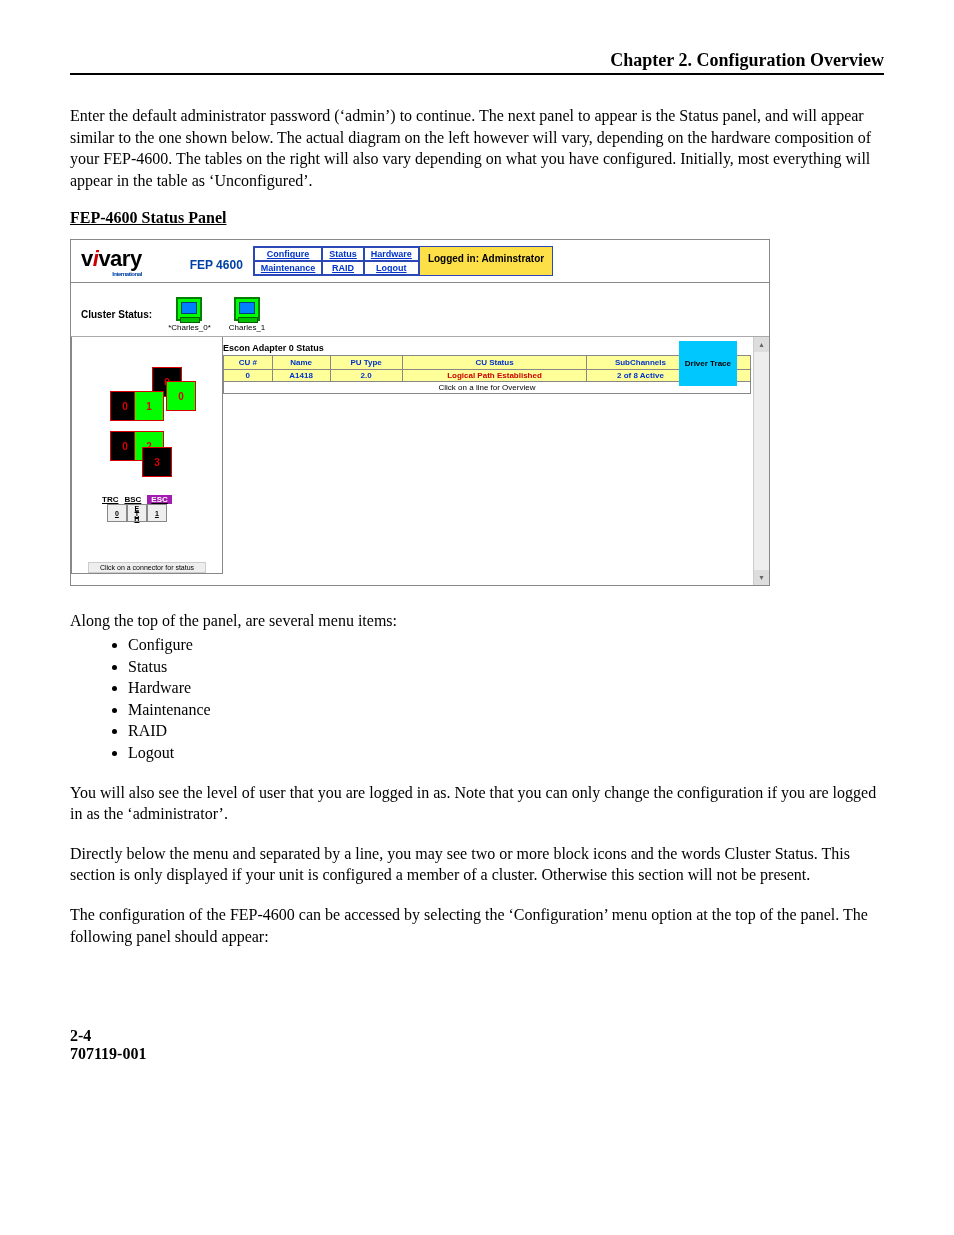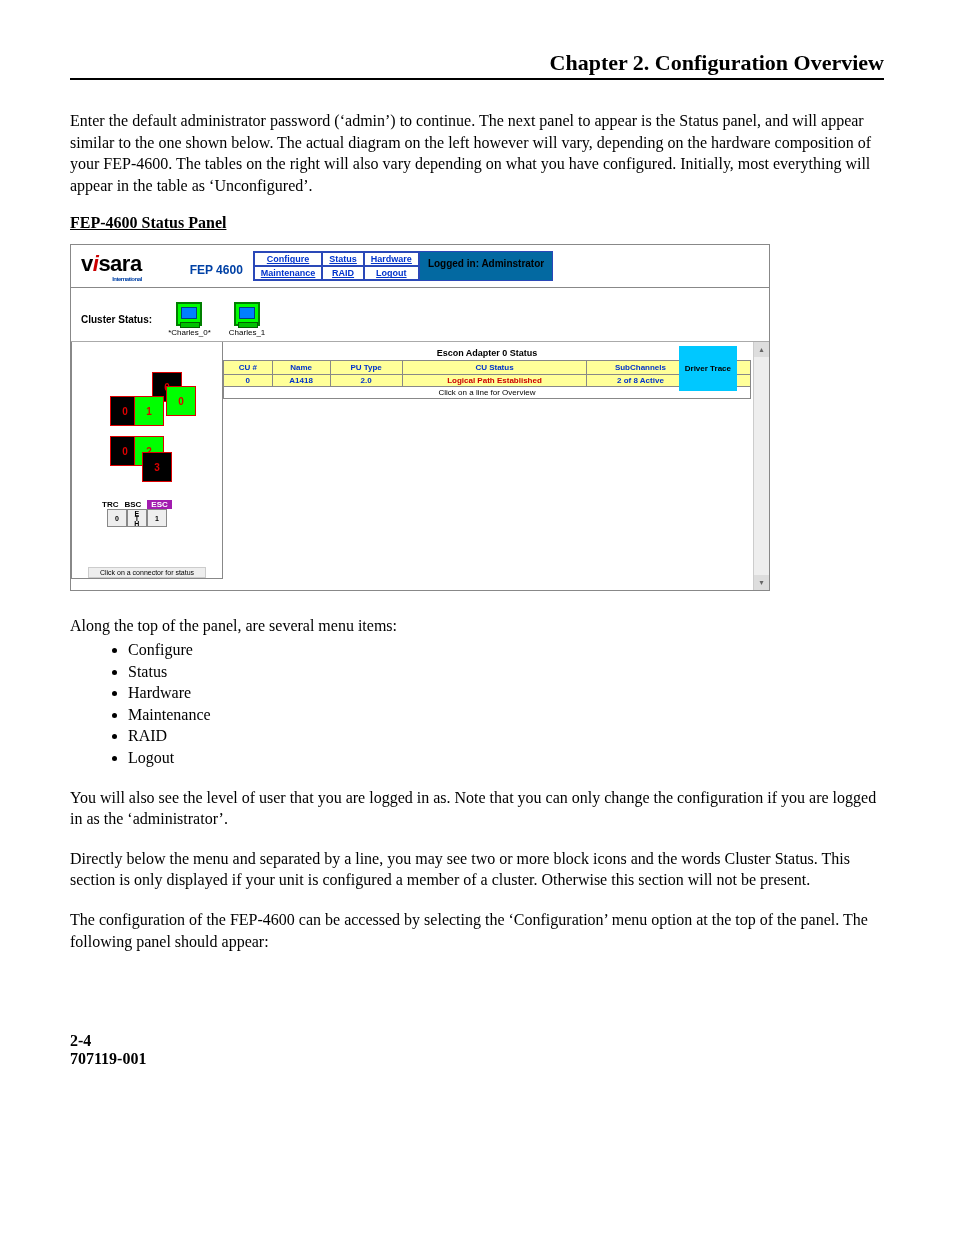--- a/index.html
+++ b/index.html
@@ -8,21 +8,21 @@
     font-family: "Times New Roman", Times, serif;
     font-size: 16px;
     color: #000;
     background: #fff;
     width: 954px;
     box-sizing: border-box;
   }
   .chapter-header {
     text-align: right;
     font-weight: bold;
-    font-size: 22px;
+    font-size: 18px;
     border-bottom: 2px solid #000;
     padding-bottom: 2px;
     margin-bottom: 30px;
   }
   .body-text {
     font-size: 16px;
     line-height: 1.35;
     margin-bottom: 18px;
     text-align: left;
   }
@@ -95,21 +95,21 @@
     background: #fff;
     cursor: pointer;
   }
   .logged-in {
     border: 1px solid #2a48b8;
     border-left: none;
     padding: 6px 8px;
     font-size: 10px;
     font-weight: bold;
     color: #000;
-    background: #0369a1;
+    background: #fde047;
   }
 
   .divider {
     border-top: 1px solid #888;
     margin: 6px 0 6px 0;
   }
 
   .cluster-row {
     display: flex;
     align-items: flex-start;
@@ -226,20 +226,21 @@
   .card-black { background: #000; }
   .port-row {
     position: absolute;
     left: 30px;
     font-size: 8px;
     font-weight: bold;
     color: #000;
     display:flex;
     align-items:flex-end;
     gap:0;
+    text-decoration:underline;
   }
   .port-labels { display:flex; gap:6px; margin-bottom:0px; }
   .port-labels span:nth-child(3){ background:#a21caf; color:#fff; padding:0 4px; }
   .eth-box, .num-box {
     border: 1px solid #888;
     width: 18px;
     height: 16px;
     font-size: 7px;
     display:flex; align-items:center; justify-content:center;
     background:#eee;
@@ -278,21 +279,21 @@
     border-collapse: collapse;
     margin-top: 2px;
     font-size: 8px;
   }
   .status-table caption {
     font-weight: bold;
     font-size: 9px;
     color: #000;
     padding: 4px 0 2px 0;
     caption-side: top;
-    text-align: center;
+    text-align: left;
   }
   .status-table th {
     background: #ffff99;
     border: 1px solid #888;
     padding: 2px 4px;
     font-weight: bold;
     color: #0033cc;
     text-align:center;
   }
   .status-table th:first-child { }
@@ -333,21 +334,21 @@
 
 <p class="body-text">Enter the default administrator password (‘admin’) to continue. The next panel to appear is the Status panel, and will appear similar to the one shown below. The actual diagram on the left however will vary, depending on the hardware composition of your FEP-4600. The tables on the right will also vary depending on what you have configured. Initially, most everything will appear in the table as ‘Unconfigured’.</p>
 
 <div class="sub-heading">FEP-4600 Status Panel</div>
 
 <div class="screenshot">
 
   <div class="top-bar">
     <div class="brand">
       <span class="brand-logo">
-        <span>v</span><span class="red-slash">i</span><span>sara</span>
+        <span>v</span><span class="red-slash">i</span><span>vary</span>
         <span class="brand-sub">International</span>
       </span>
       <span class="brand-prod">FEP 4600</span>
     </div>
 
     <div style="display:flex;">
       <div class="menu-grid">
         <div class="menu-cell">Configure</div>
         <div class="menu-cell">Status</div>
         <div class="menu-cell">Hardware</div>

